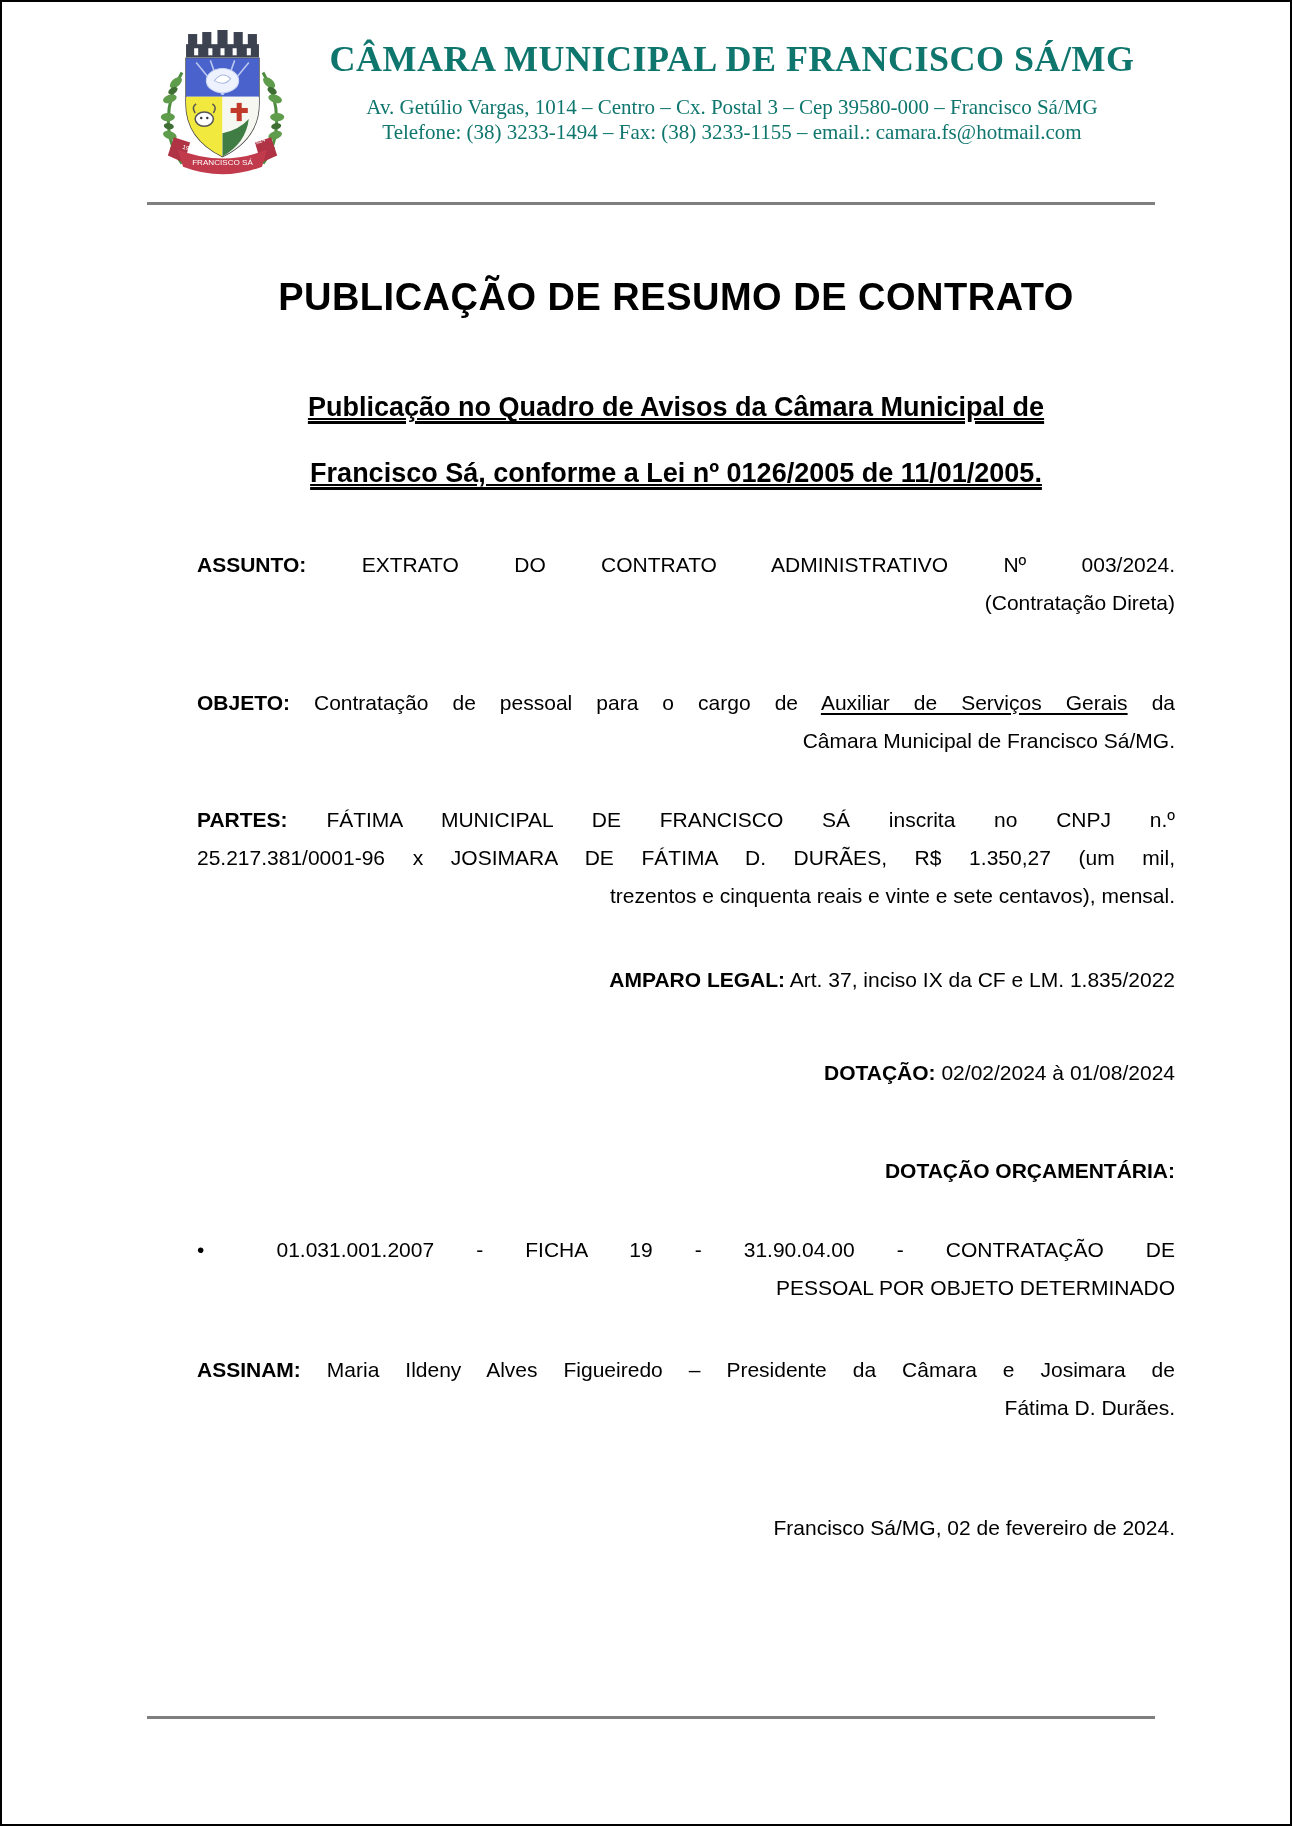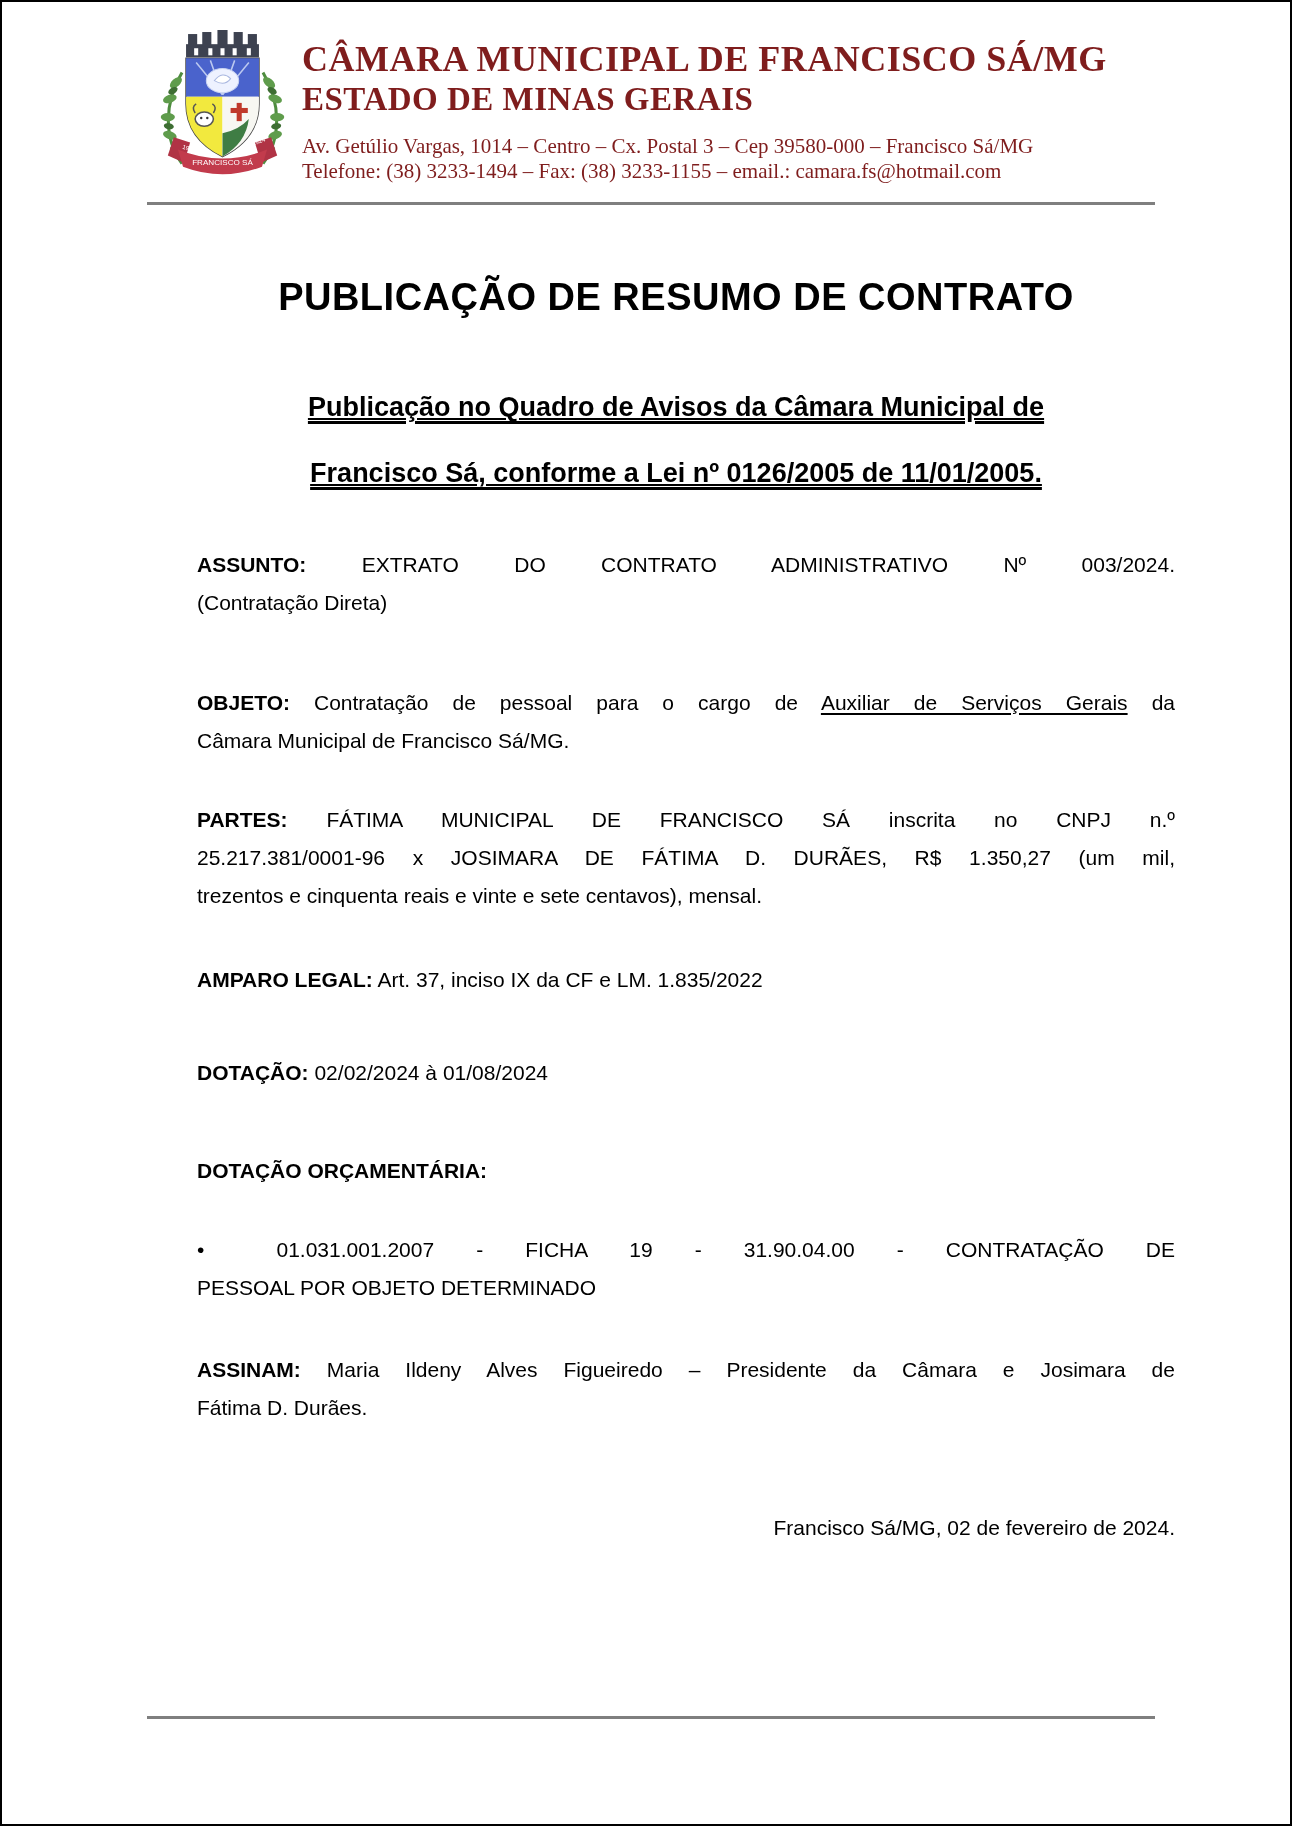--- a/index.html
+++ b/index.html
@@ -4,22 +4,22 @@
 <style>
   html,body{margin:0;padding:0;background:#ffffff;}
   .page{
     position:relative;width:1292px;height:1826px;box-sizing:border-box;
     background:#ffffff;border:2px solid #000;overflow:hidden;
     font-family:"Liberation Sans",sans-serif;color:#000;
   }
   
   .logo{position:absolute;left:148px;top:28px;width:145px;height:162px;}
   .hdr-text{
-    position:absolute;left:300px;top:36px;width:860px;
-    font-family:"Liberation Serif",serif;color:#7f1d1d;
+    position:absolute;left:300px;top:36px;width:860px;text-align:center;
+    font-family:"Liberation Serif",serif;color:#0f766e;
   }
   .org{font-size:36px;font-weight:bold;line-height:42px;letter-spacing:.5px;}
   .state{font-size:33px;font-weight:bold;line-height:39px;letter-spacing:.5px;}
   .addr{font-size:21px;line-height:25px;margin-top:15px;}
   .contact{font-size:21px;line-height:25px;}
   .rule{position:absolute;left:145px;width:1008px;height:3px;background:#7f7f7f;}
   .rule.top{top:200px;}
   .rule.bottom{top:1714px;}
   
   .doc-title{
@@ -28,21 +28,21 @@
   }
   .doc-subtitle{
     position:absolute;left:185px;top:372px;width:978px;text-align:center;
     font-size:27px;font-weight:bold;line-height:66px;text-decoration:underline;
   }
   .doc-subtitle .u{
     text-decoration:underline;text-decoration-thickness:3px;text-underline-offset:5px;
   }
   .para{position:absolute;left:195px;width:978px;font-size:21px;line-height:38px;}
   .jline{text-align:justify;text-align-last:justify;}
-  .lline{text-align:left;}
+  .lline{text-align:right;}
   .lbl{font-weight:bold;}
   .und{text-decoration:underline;text-underline-offset:3px;}
   .date{text-align:right;}
   .bullet-gap{display:inline-block;width:30px;}
   
   .p-assunto{top:544px;}
   .p-objeto{top:682px;}
   .p-partes{top:799px;}
   .p-amparo{top:959px;}
   .p-vigencia{top:1052px;}
@@ -122,21 +122,20 @@
       <path d="M118,106 l-16,5 6,20 16,-7 Z" fill="#b03345"></path>
       <path d="M26,118 q44,18 88,0 l-5,17 q-39,15 -78,0 Z" fill="#c23b4c"></path>
       <text x="30" y="117" font-size="6" fill="#ffffff" transform="rotate(18 30 117)" font-family="Liberation Sans, sans-serif">1904</text>
       <text x="100" y="114" font-size="6" fill="#ffffff" transform="rotate(-18 100 114)" font-family="Liberation Sans, sans-serif">1924</text>
       <text x="70" y="133" font-size="8" fill="#ffffff" text-anchor="middle" font-family="Liberation Sans, sans-serif">FRANCISCO SÁ</text>
     </svg>
   </div>
 
   <div class="hdr-text">
     <div class="org">CÂMARA MUNICIPAL DE FRANCISCO SÁ/MG</div>
-    <div class="state">ESTADO DE MINAS GERAIS</div>
     <div class="addr">Av. Getúlio Vargas, 1014 – Centro – Cx. Postal 3 – Cep 39580-000 – Francisco Sá/MG</div>
     <div class="contact">Telefone: (38) 3233-1494 – Fax: (38) 3233-1155 – email.: camara.fs@hotmail.com</div>
   </div>
 
   <div class="rule top"></div>
 
   <div class="doc-title">PUBLICAÇÃO DE RESUMO DE CONTRATO</div>
 
   <div class="doc-subtitle">
     <div><span class="u">Publicação no Quadro de Avisos da Câmara Municipal de</span></div>

